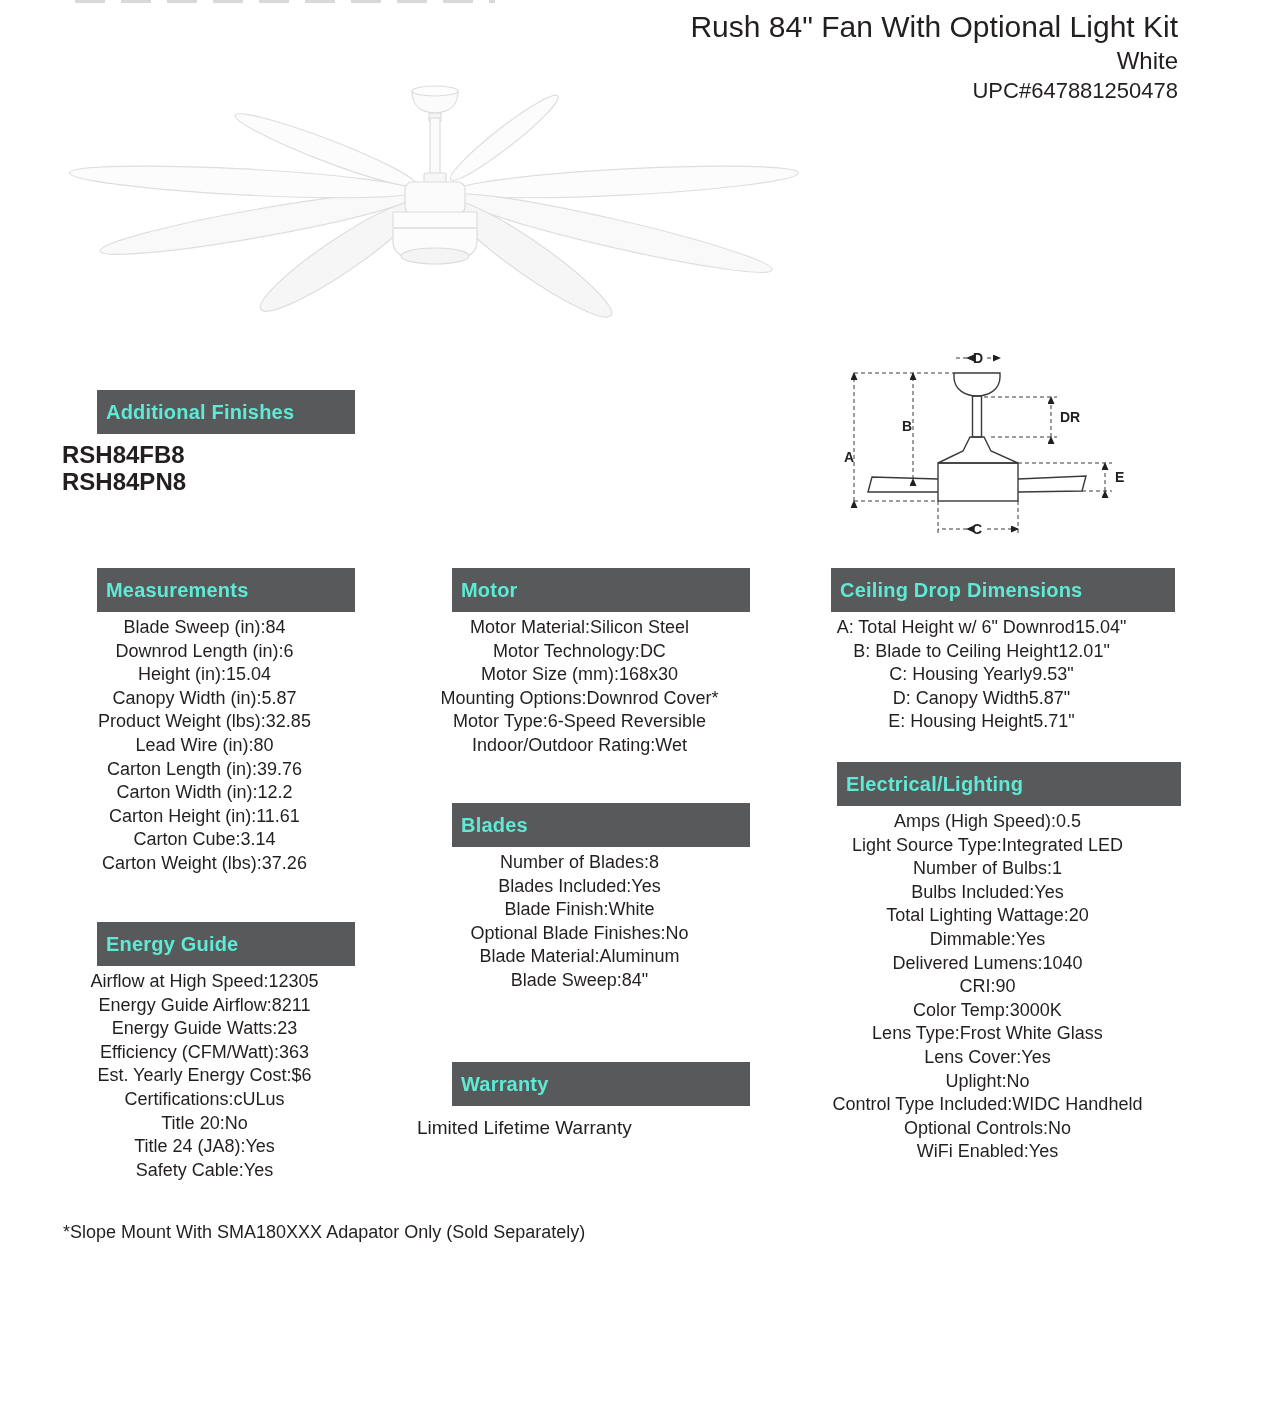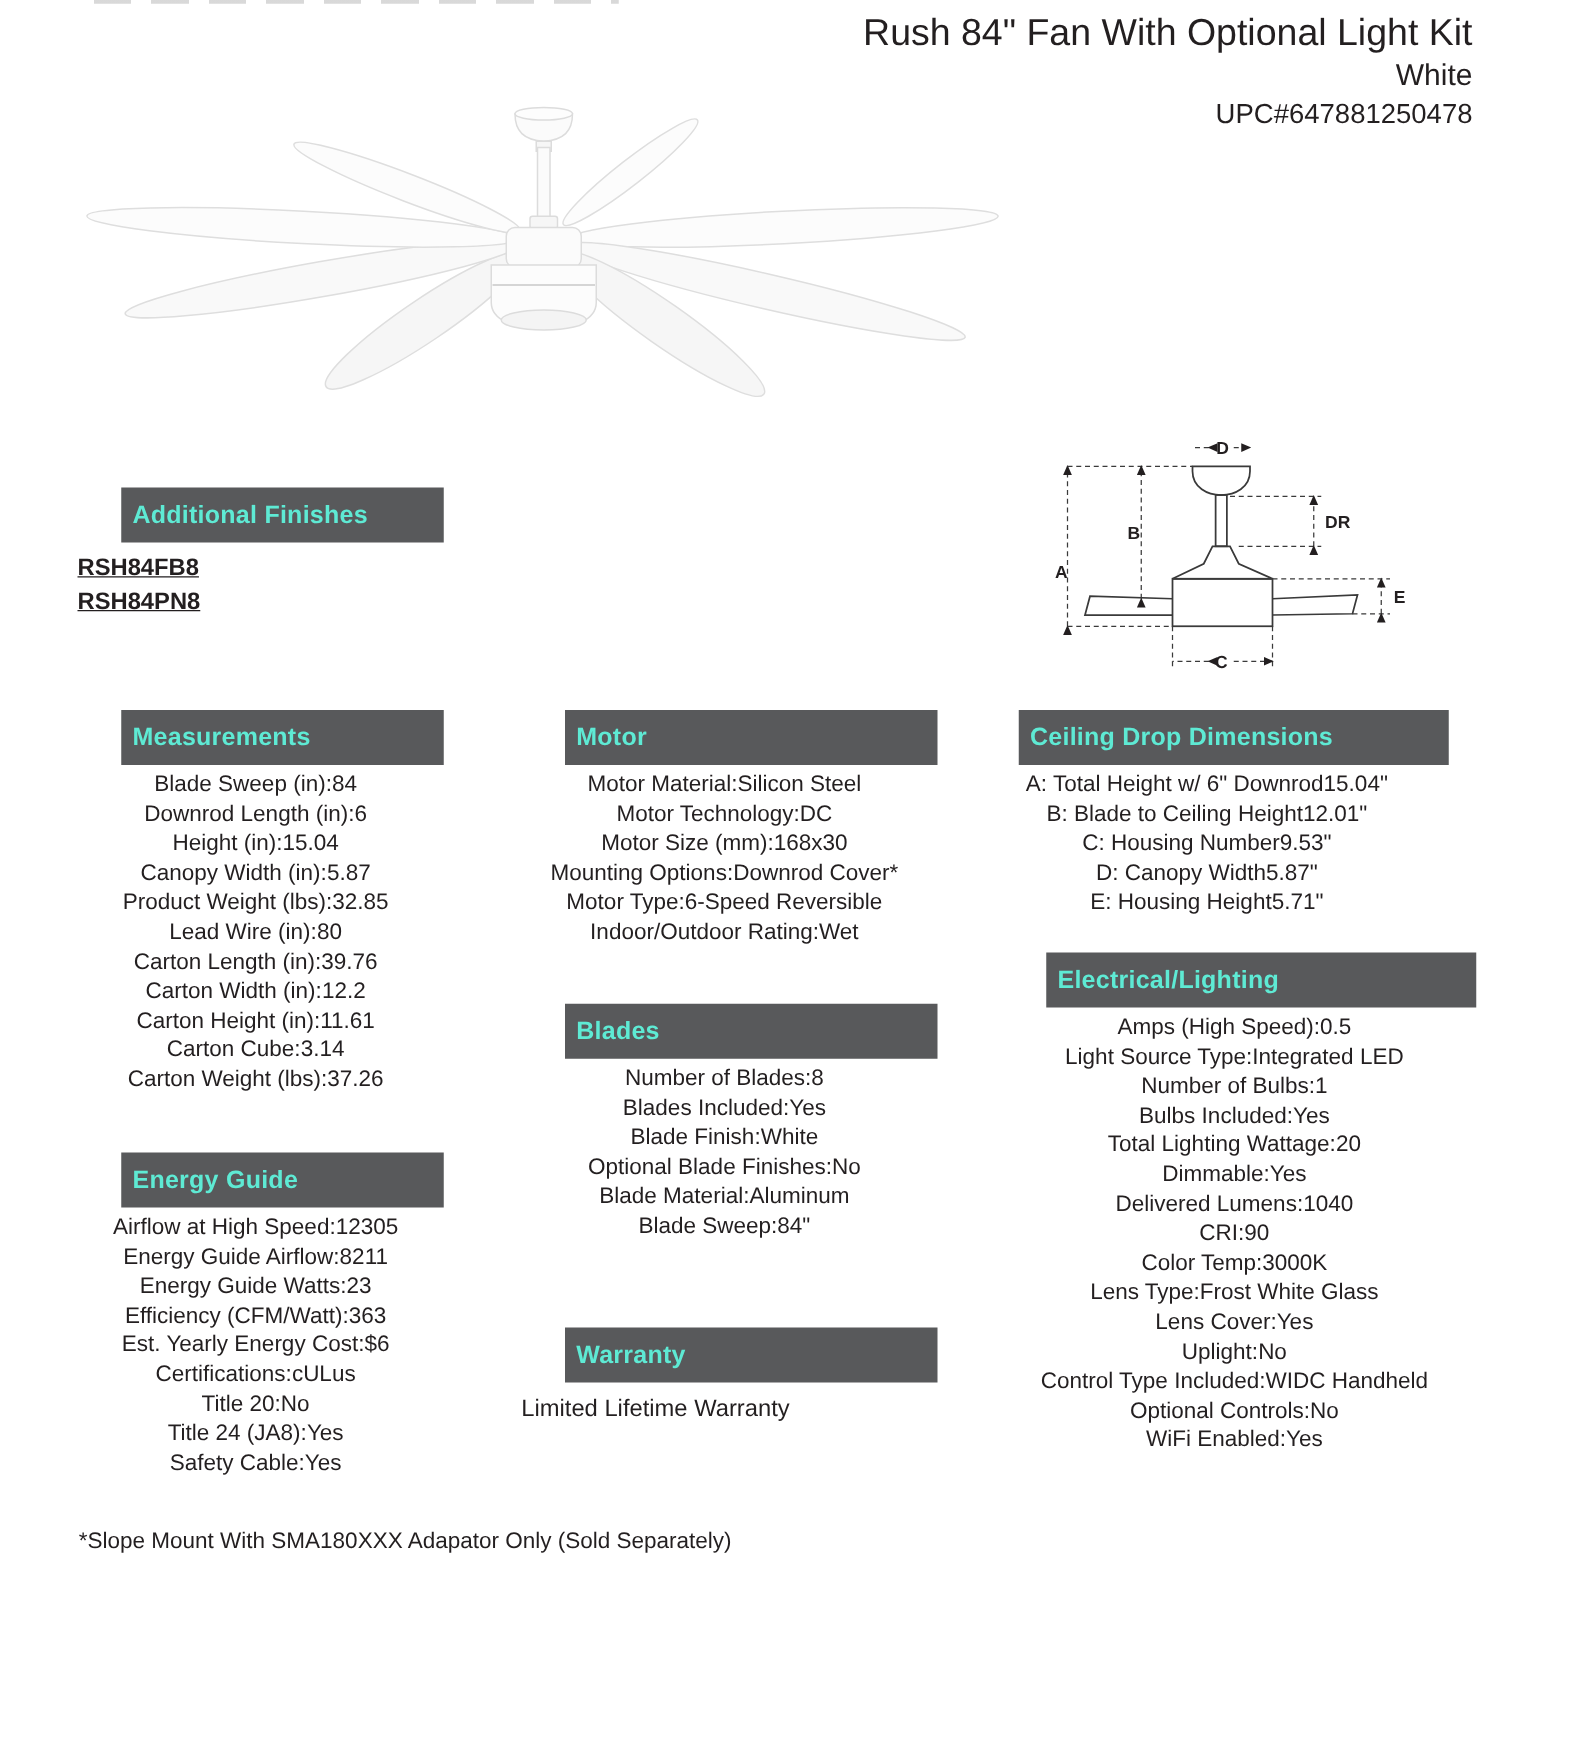--- a/index.html
+++ b/index.html
@@ -22,21 +22,21 @@
   .spec-section{position:absolute;}
   .section-header{
     background:#58595b;color:#5eead4;font-weight:bold;font-size:20px;
     height:44px;line-height:44px;padding-left:9px;letter-spacing:.2px;margin-left:39px;
   }
   .spec-rows{margin-top:4px;padding:0 8px 0 4px;}
   .spec-row{display:flex;justify-content:center;font-size:18px;line-height:23.6px;}
   .spec-label{white-space:nowrap;}
   .spec-value{white-space:nowrap;text-align:right;}
   .finish-list{margin-top:7px;padding-left:4px;}
-  .finish-item{font-weight:bold;font-size:19px;line-height:27px;text-decoration:underline;}
+  .finish-item{font-weight:bold;font-size:24px;line-height:27px;}
   .warranty-text{margin-top:11px;padding-left:4px;font-size:19px;}
   .footnote{position:absolute;left:63px;top:1222px;font-size:18px;}
   svg text{font-family:"Liberation Sans", sans-serif;}
 </style>
 </head>
 <body>
 
 <div id="page">
 
   <div class="logo-remnant"></div>
@@ -291,33 +291,33 @@
           <span class="spec-value">84"</span>
         </div>
       </div>
   </section>
 
   <section class="spec-section" style="left:413px;top:1062px;width:337px;">
     <div class="section-header">Warranty</div>
     <div class="warranty-text">Limited Lifetime Warranty</div>
   </section>
 
-  <section class="spec-section" style="left:776px;top:568px;width:383px;">
+  <section class="spec-section" style="left:792px;top:568px;width:383px;">
     <div class="section-header">Ceiling Drop Dimensions</div>
     <div class="spec-rows">
         <div class="spec-row">
           <span class="spec-label">A: Total Height w/ 6" Downrod</span>
           <span class="spec-value">15.04"</span>
         </div>
         <div class="spec-row">
           <span class="spec-label">B: Blade to Ceiling Height</span>
           <span class="spec-value">12.01"</span>
         </div>
         <div class="spec-row">
-          <span class="spec-label">C: Housing Number</span>
+          <span class="spec-label">C: Housing Yearly</span>
           <span class="spec-value">9.53"</span>
         </div>
         <div class="spec-row">
           <span class="spec-label">D: Canopy Width</span>
           <span class="spec-value">5.87"</span>
         </div>
         <div class="spec-row">
           <span class="spec-label">E: Housing Height</span>
           <span class="spec-value">5.71"</span>
         </div>

